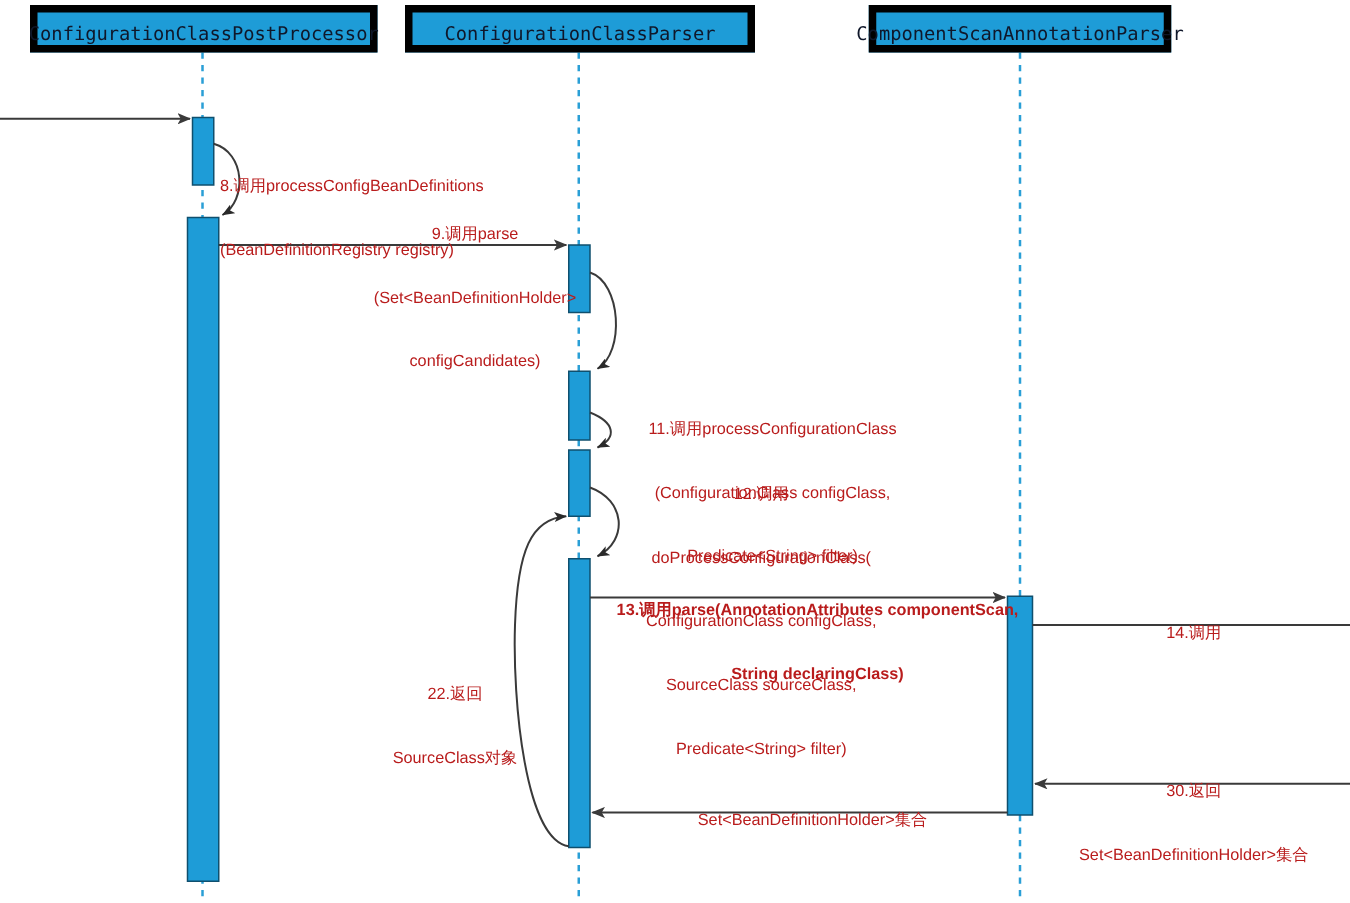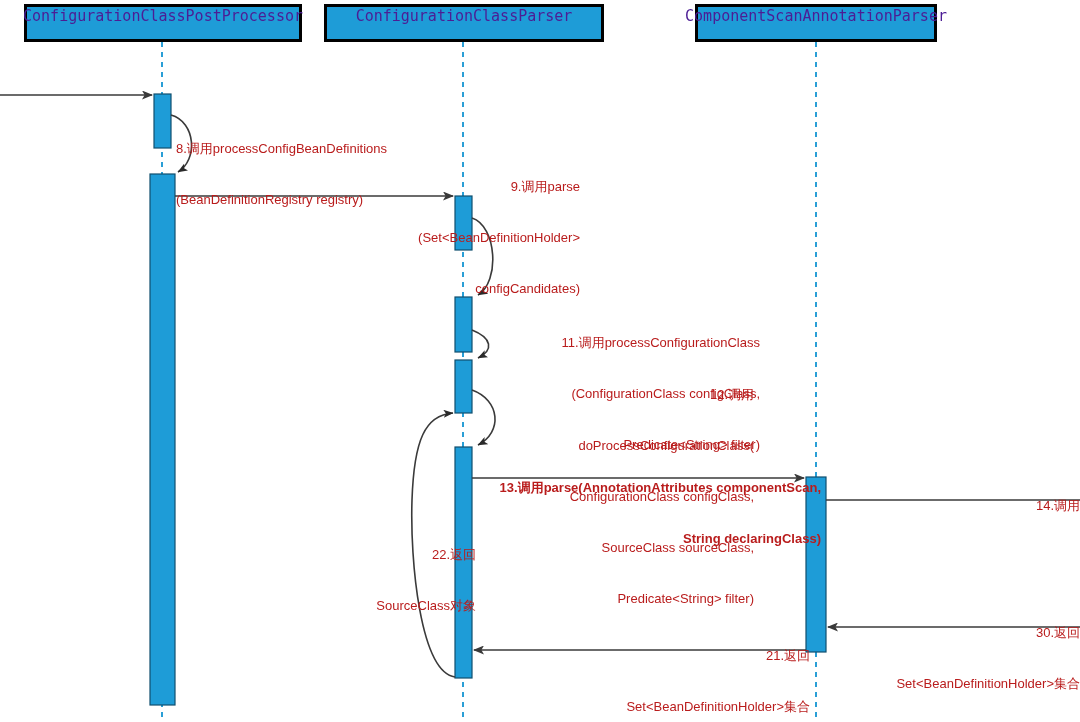--- a/index.html
+++ b/index.html
@@ -22,39 +22,39 @@
     position: absolute;
     left: 0;
     top: 0;
     width: 1080px;
     height: 722px;
   }
   .lifeline-header {
     position: absolute;
     box-sizing: border-box;
     background: #1E9CD7;
-    border: 3px solid #000000;
+    border: 6px solid #000000;
     display: flex;
-    align-items: flex-start;
+    align-items: flex-end;
     justify-content: center;
-    color: #4c1d95;
+    color: #0f172a;
     font-family: "DejaVu Sans Mono", "Liberation Mono", monospace;
     font-size: 15px;
     letter-spacing: 0px;
     white-space: nowrap;
   }
   .msg-label {
     position: absolute;
     color: #b91c1c;
     font-family: "Liberation Sans", sans-serif;
     font-size: 13px;
     line-height: 17px;
     white-space: pre;
   }
-  .msg-label.center { text-align: right; }
+  .msg-label.center { text-align: center; }
   .msg-label.left   { text-align: left; }
 </style>
 </head>
 <body>
 
 <div id="diagram-root">
 
   <svg id="diagram-svg" viewBox="0 0 1080 722" xmlns="http://www.w3.org/2000/svg">
     <defs>
       <marker id="arrowFilled" markerWidth="11" markerHeight="9" refX="10" refY="4.5" orient="auto" markerUnits="userSpaceOnUse">
@@ -153,22 +153,21 @@
   <div class="msg-label center" style="left:830px; top:463px; width:250px;">
     <div>14.调用</div>
   </div>
 
   <div class="msg-label center" style="left:830px; top:590px; width:250px;">
     <div>30.返回</div>
     <div>Set&lt;BeanDefinitionHolder&gt;集合</div>
   </div>
 
   <div class="msg-label center" style="left:490px; top:613px; width:320px;">
-    <div>21.返回</div>
     <div>Set&lt;BeanDefinitionHolder&gt;集合</div>
   </div>
 
-  <div class="msg-label center" style="left:276px; top:512px; width:200px;">
+  <div class="msg-label center" style="left:264px; top:512px; width:200px;">
     <div>22.返回</div>
     <div>SourceClass对象</div>
   </div>
 
 </div>
 
 </body></html>

